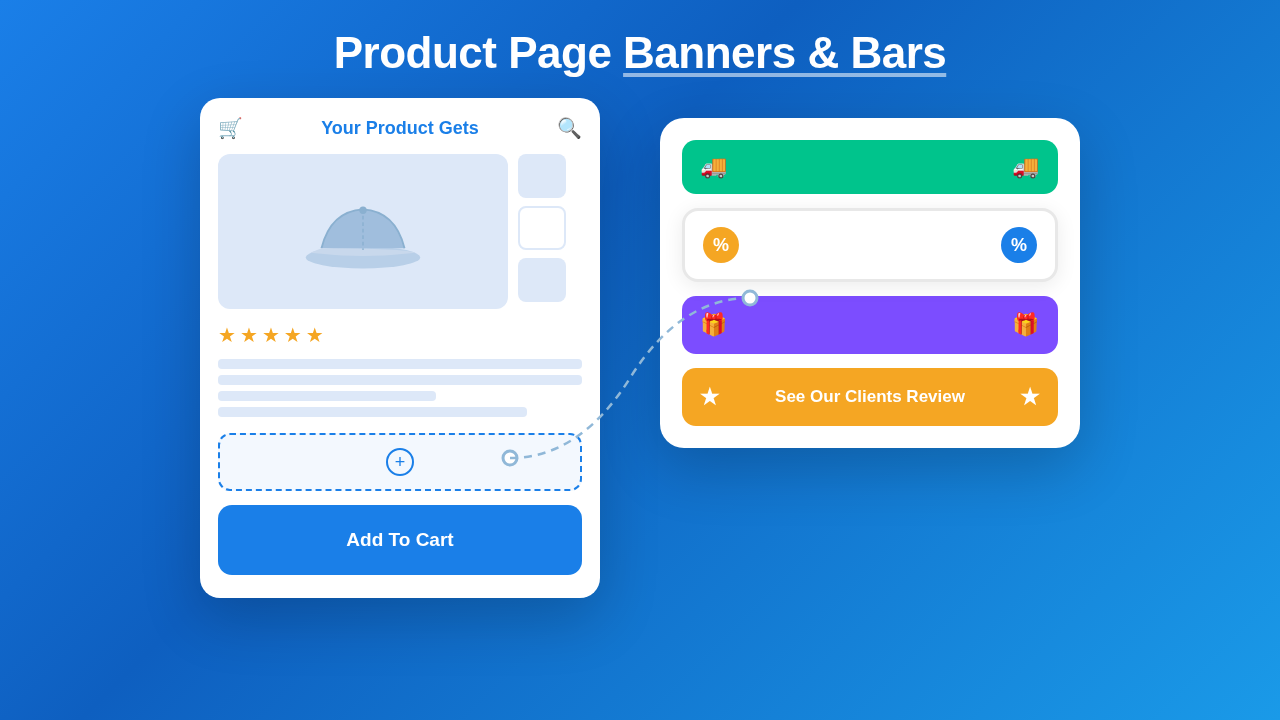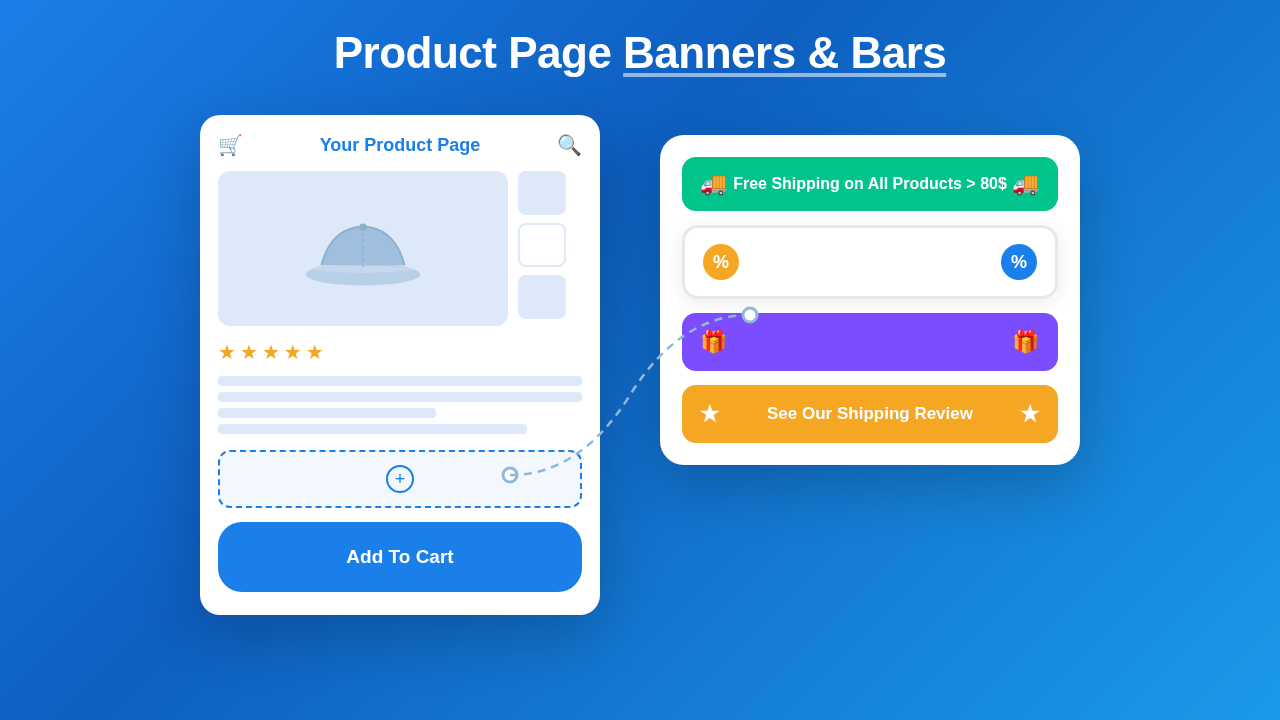--- a/index.html
+++ b/index.html
@@ -139,21 +139,21 @@
       align-items: center;
       justify-content: center;
       color: #1a7fe8;
       font-size: 18px;
       font-weight: 300;
     }
 
     .add-to-cart-btn {
       background: #1a7fe8;
       color: white;
-      border-radius: 24px;
+      border-radius: 14px;
       width: 100%;
       padding: 24px;
       text-align: center;
       font-size: 19px;
       font-weight: 700;
       cursor: pointer;
     }
 
     
     .banners-panel {
@@ -260,21 +260,21 @@
 
 <h1>
   <span>Product Page </span><span style="text-decoration:underline;text-underline-offset:5px;text-decoration-color:rgba(255,255,255,0.55);">Banners &amp; Bars</span>
 </h1>
 
 <div class="content-area">
 
   <div class="product-page-card">
     <div class="card-header">
       <span class="cart-icon">🛒</span>
-      <span class="card-header-title">Your Product Page</span>
+      <span class="card-header-title">Your Product Gets</span>
       <span class="search-icon">🔍</span>
     </div>
 
     <div class="product-image-area">
       <div class="main-product-image">
 
         <svg class="hat-svg" viewBox="0 0 130 85" fill="none" xmlns="http://www.w3.org/2000/svg">
           <ellipse cx="65" cy="70" rx="62" ry="12" fill="#b8cfe8"></ellipse>
           <path d="M20 60 Q30 20 65 18 Q100 20 110 60 Z" fill="#a0bedd"></path>
           <path d="M20 60 Q30 20 65 18 Q100 20 110 60" fill="none" stroke="#8ab0d0" stroke-width="2"></path>
@@ -318,47 +318,46 @@
   <svg style="position:absolute;left:500px;top:180px;width:260px;height:220px;pointer-events:none;z-index:5;" viewBox="0 0 260 220" fill="none" xmlns="http://www.w3.org/2000/svg">
     <circle cx="10" cy="180" r="7" fill="white" stroke="#90b8d8" stroke-width="3"></circle>
     <path d="M10 180 Q80 180 130 100 Q180 20 250 20" stroke="#90b8d8" stroke-width="2.5" stroke-dasharray="8,6" fill="none"></path>
     <circle cx="250" cy="20" r="7" fill="white" stroke="#90b8d8" stroke-width="3"></circle>
   </svg>
 
   <div class="banners-panel">
 
     <div class="shipping-banner">
       <span class="shipping-icon">🚚</span>
-      <span>Free Shipping on All Products &gt; 80$</span>
       <span class="shipping-icon">🚚</span>
     </div>
 
     <div class="discount-banner">
       <div class="discount-badge" style="background:#f5a623;">%</div>
       <div class="discount-badge" style="background:#1a7fe8;">%</div>
     </div>
 
     <div class="buy-banner">
       <span class="gift-icon">🎁</span>
       <span class="gift-icon">🎁</span>
     </div>
 
     <div class="review-banner">
       <span class="star-icon">★</span>
-      <span>See Our Shipping Review</span>
+      <span>See Our Clients Review</span>
       <span class="star-icon">★</span>
     </div>
 
   </div>
 
 </div>
 
 <style>
   h1 {
     color: white;
     font-size: 44px;
     font-weight: 800;
     margin-top: 28px;
-    margin-bottom: 37px;
+    margin-bottom: 20px;
     letter-spacing: -0.5px;
     text-align: center;
   }
 </style>
 
 </body></html>

